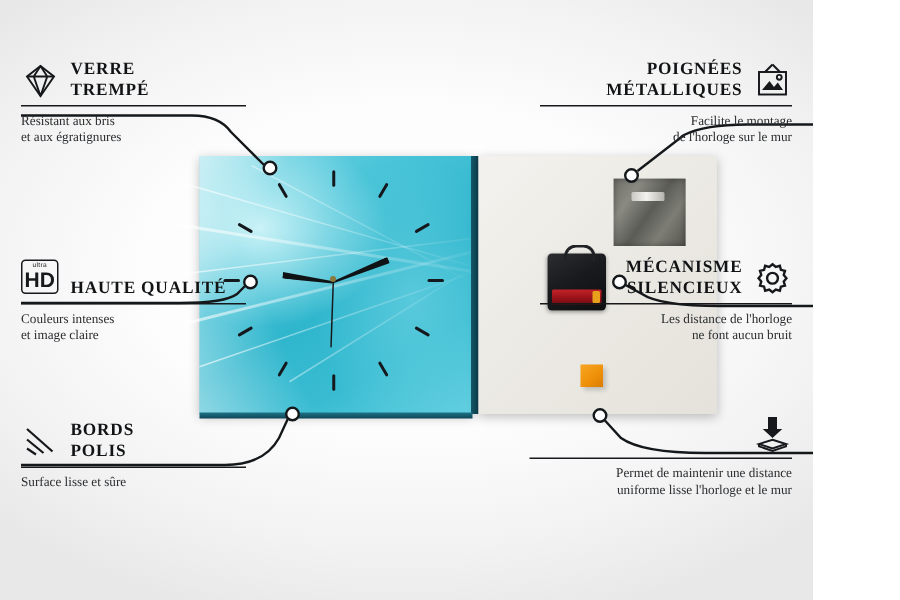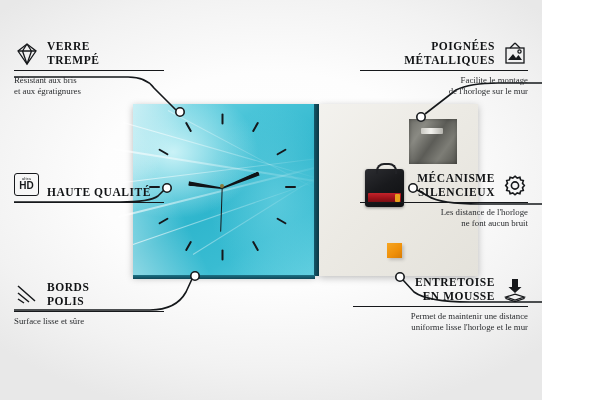--- a/index.html
+++ b/index.html
@@ -224,21 +224,21 @@
 
   .hd-box {
     width: 23px; height: 21px;
     border: 1.4px solid #17191c;
     border-radius: 3px;
     display: flex; flex-direction: column;
     align-items: center; justify-content: center;
     line-height: 1;
   }
   .hd-box .ultra { font-size: 4.4px; letter-spacing: .2px; color: #17191c; font-family: "Liberation Sans", sans-serif; }
-  .hd-box .hd { font-size: 10px; font-weight: bold; color: #17191c; font-family: "Liberation Sans", sans-serif; }
+  .hd-box .hd { font-size: 14px; font-weight: bold; color: #17191c; font-family: "Liberation Sans", sans-serif; }
 
   
   #c-verre      { left: 14px;  top: 40px;  width: 150px; }
   #c-impression { left: 14px;  top: 172px; width: 150px; }
   #c-bords      { left: 14px;  top: 281px; width: 150px; }
   #c-poignees   { right: 14px; top: 40px;  width: 168px; }
   #c-mecanisme  { right: 14px; top: 172px; width: 168px; }
   #c-entretoise { right: 14px; top: 276px; width: 175px; }
 </style>
 </head>
@@ -339,20 +339,24 @@
           <span class="ultra">ultra</span>
           <span class="hd">HD</span>
         </span>
       </span>
       <span class="title">
         <br>
         <span>HAUTE QUALITÉ</span>
       </span>
     </div>
     <div class="rule"></div>
+    <div class="sub">
+      <span>Couleurs intenses</span><br>
+      <span>et image claire</span>
+    </div>
   </div>
 
   <div class="callout right" id="c-poignees">
     <div class="head">
       <span class="title">
         <span>POIGNÉES</span><br>
         <span>MÉTALLIQUES</span>
       </span>
       <span class="icon">
         <svg viewBox="0 0 26 26" width="26" height="26" fill="none" stroke="#16181b" stroke-width="1.3">
@@ -403,24 +407,20 @@
     </div>
     <div class="rule"></div>
     <div class="sub">
       <span>Les distance de l'horloge</span><br>
       <span>ne font aucun bruit</span>
     </div>
   </div>
 
   <div class="callout right" id="c-entretoise">
     <div class="head">
-      <span class="title">
-        <span>ENTRETOISE</span><br>
-        <span>EN MOUSSE</span>
-      </span>
       <span class="icon">
         <svg viewBox="0 0 26 26" width="26" height="26" fill="none" stroke="#16181b" stroke-width="1.3">
           <path d="M10,2 L16,2 L16,10 L19.5,10 L13,16 L6.5,10 L10,10 Z" fill="#16181b" stroke="none"></path>
           <path d="M13,17.2 L22,20 L13,23 L4,20 Z"></path>
           <path d="M4,20 L4,21.6 L13,24.6 L22,21.6 L22,20"></path>
         </svg>
       </span>
     </div>
     <div class="rule"></div>
     <div class="sub">

